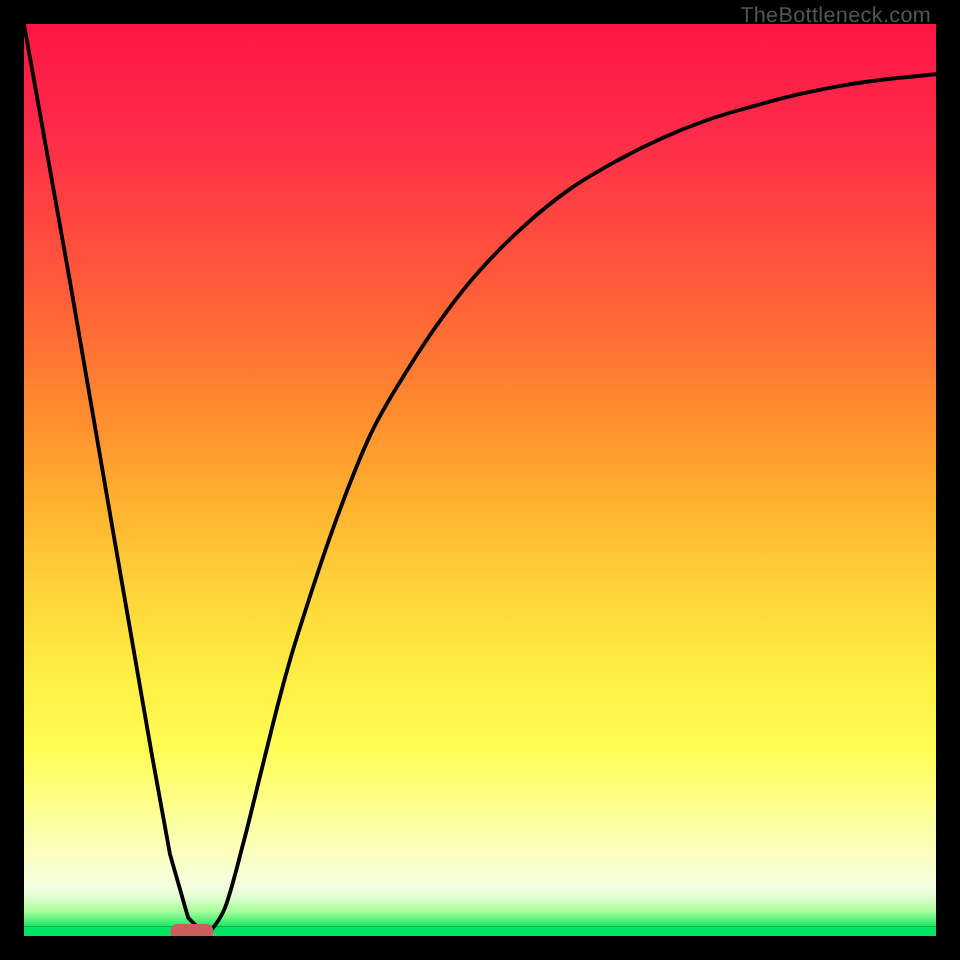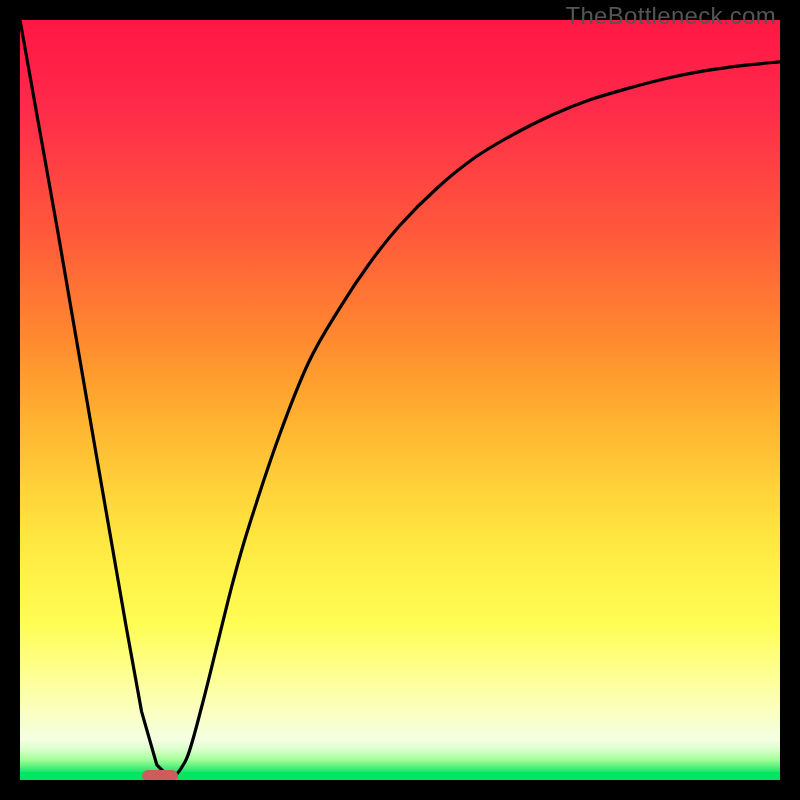--- a/index.html
+++ b/index.html
@@ -70,21 +70,21 @@
   }
   svg.curve {
     position: absolute;
     inset: 0;
   }
   .watermark {
     position: absolute;
     top: 2px;
     right: 24px;
     color: #555;
-    font-size: 24px;
+    font-size: 18px;
     font-weight: 400;
     letter-spacing: 0.3px;
     user-select: none;
   }
   .marker {
     position: absolute;
     width: 36px;
     height: 12px;
     background: #cd5c5c;
     border-radius: 6px;

